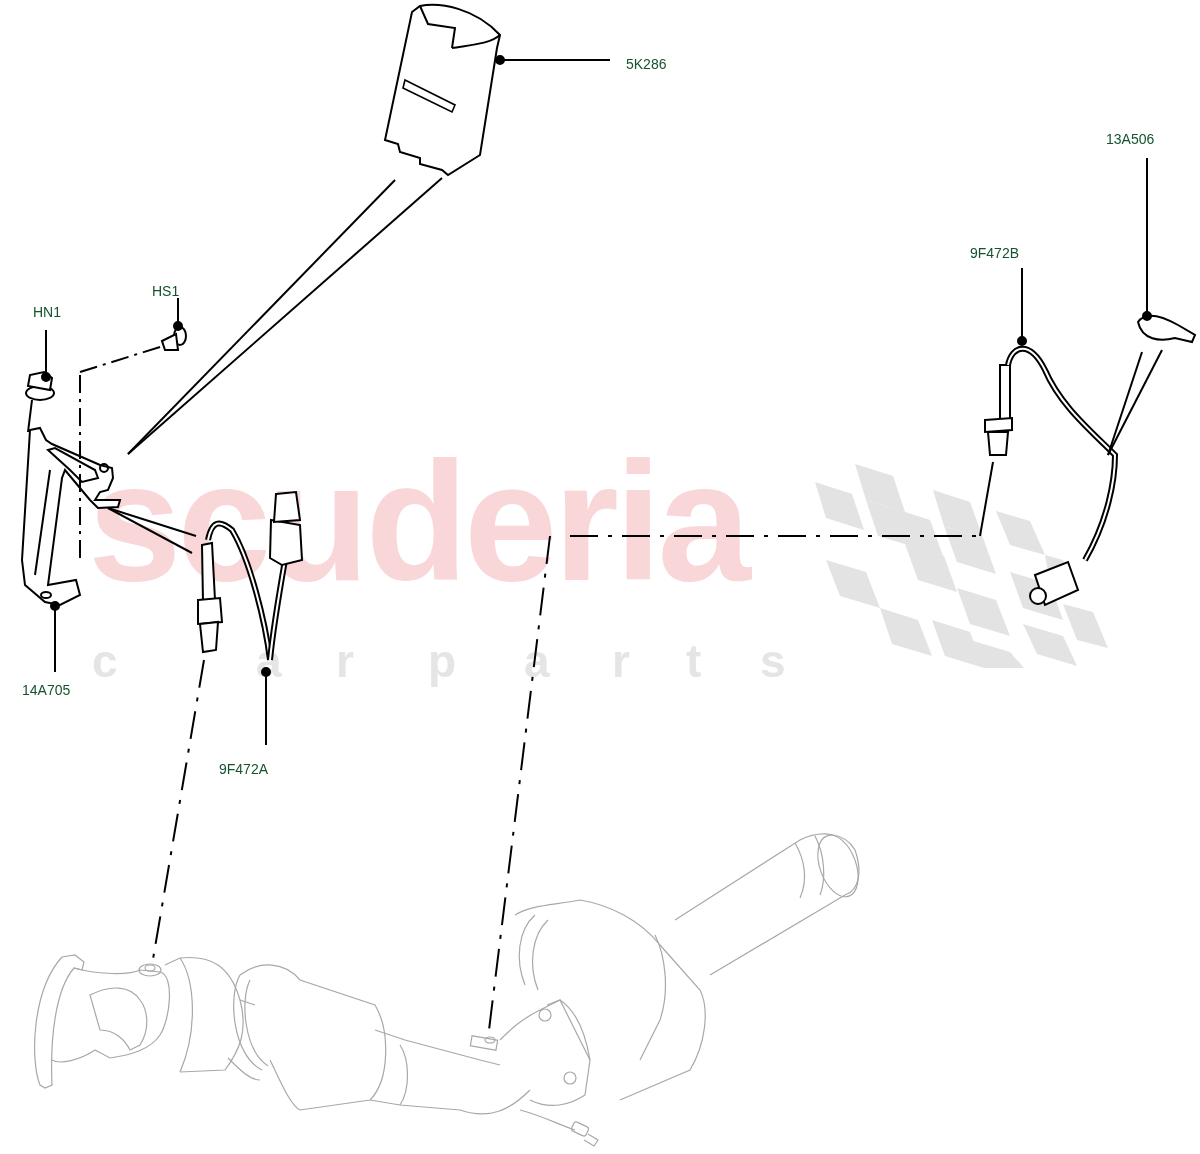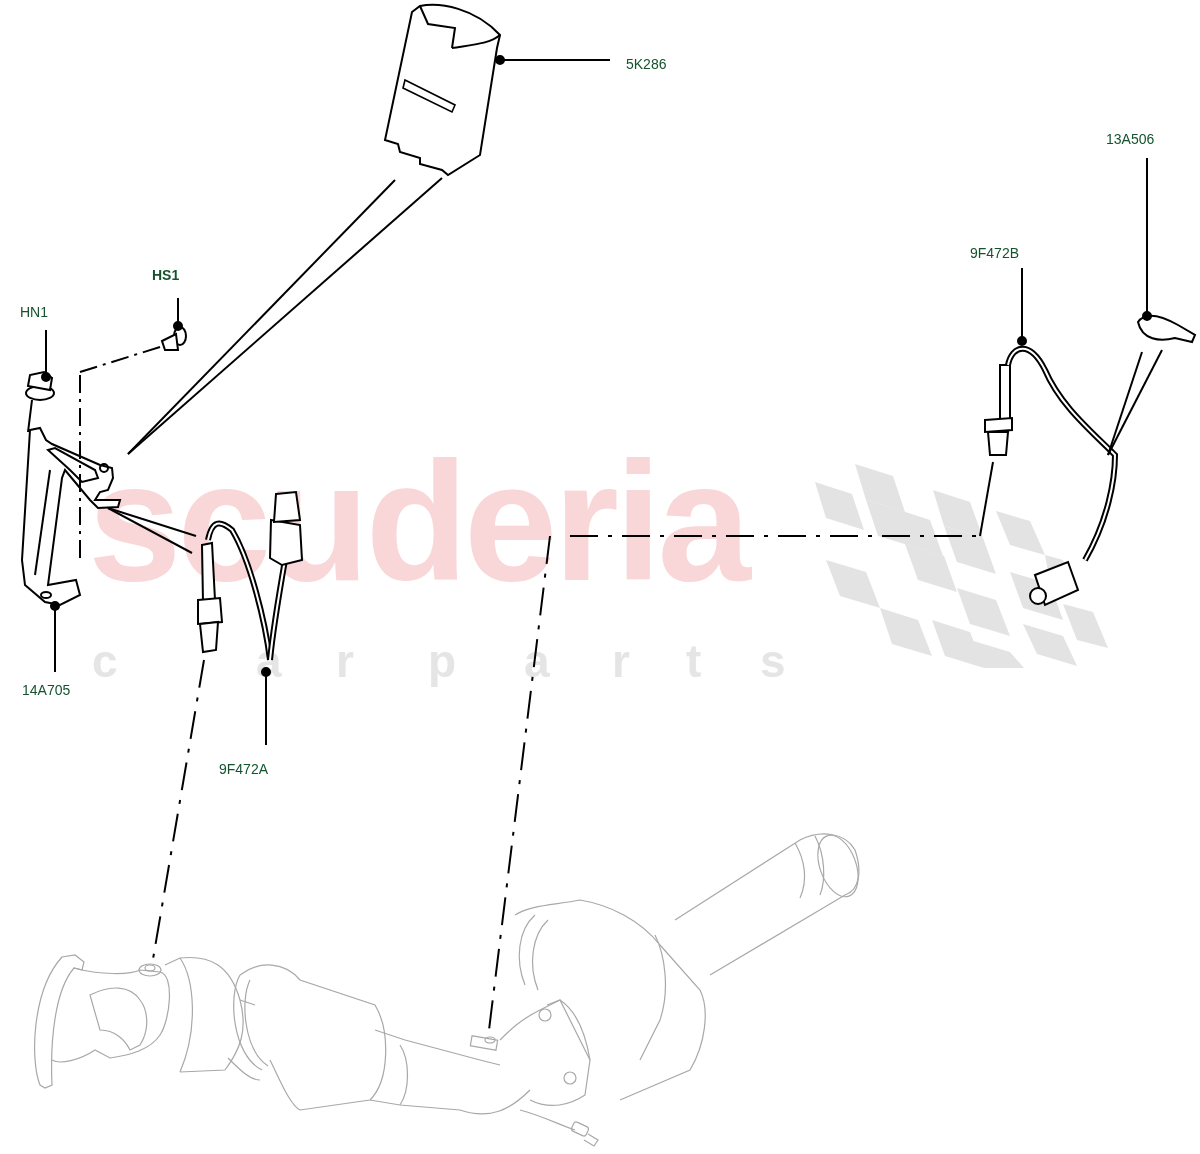--- a/index.html
+++ b/index.html
@@ -189,18 +189,18 @@
       <line x1="55" y1="608" x2="55" y2="672"></line>
         <circle cx="55" cy="606" r="4"></circle>
       <line x1="266" y1="672" x2="266" y2="745"></line>
         <circle cx="266" cy="672" r="4"></circle>
     </g>
   </svg>
 
   <div class="callout" style="left:626px; top:57px;">5K286</div>
   <div class="callout" style="left:1098px; top:132px;margin-left:8px;">13A506</div>
   <div class="callout" style="left:970px; top:246px;">9F472B</div>
-  <div class="callout" style="left:152px; top:268px;font-weight:bold;">HS1</div>
-  <div class="callout" style="left:20px;  top:305px;">HN1</div>
+  <div class="callout" style="left:152px; top:284px;">HS1</div>
+  <div class="callout" style="left:33px;  top:305px;">HN1</div>
   <div class="callout" style="left:22px;   top:683px;">14A705</div>
   <div class="callout" style="left:219px; top:762px;text-align:center;">9F472A</div>
 
 </div>
 
 </body></html>

